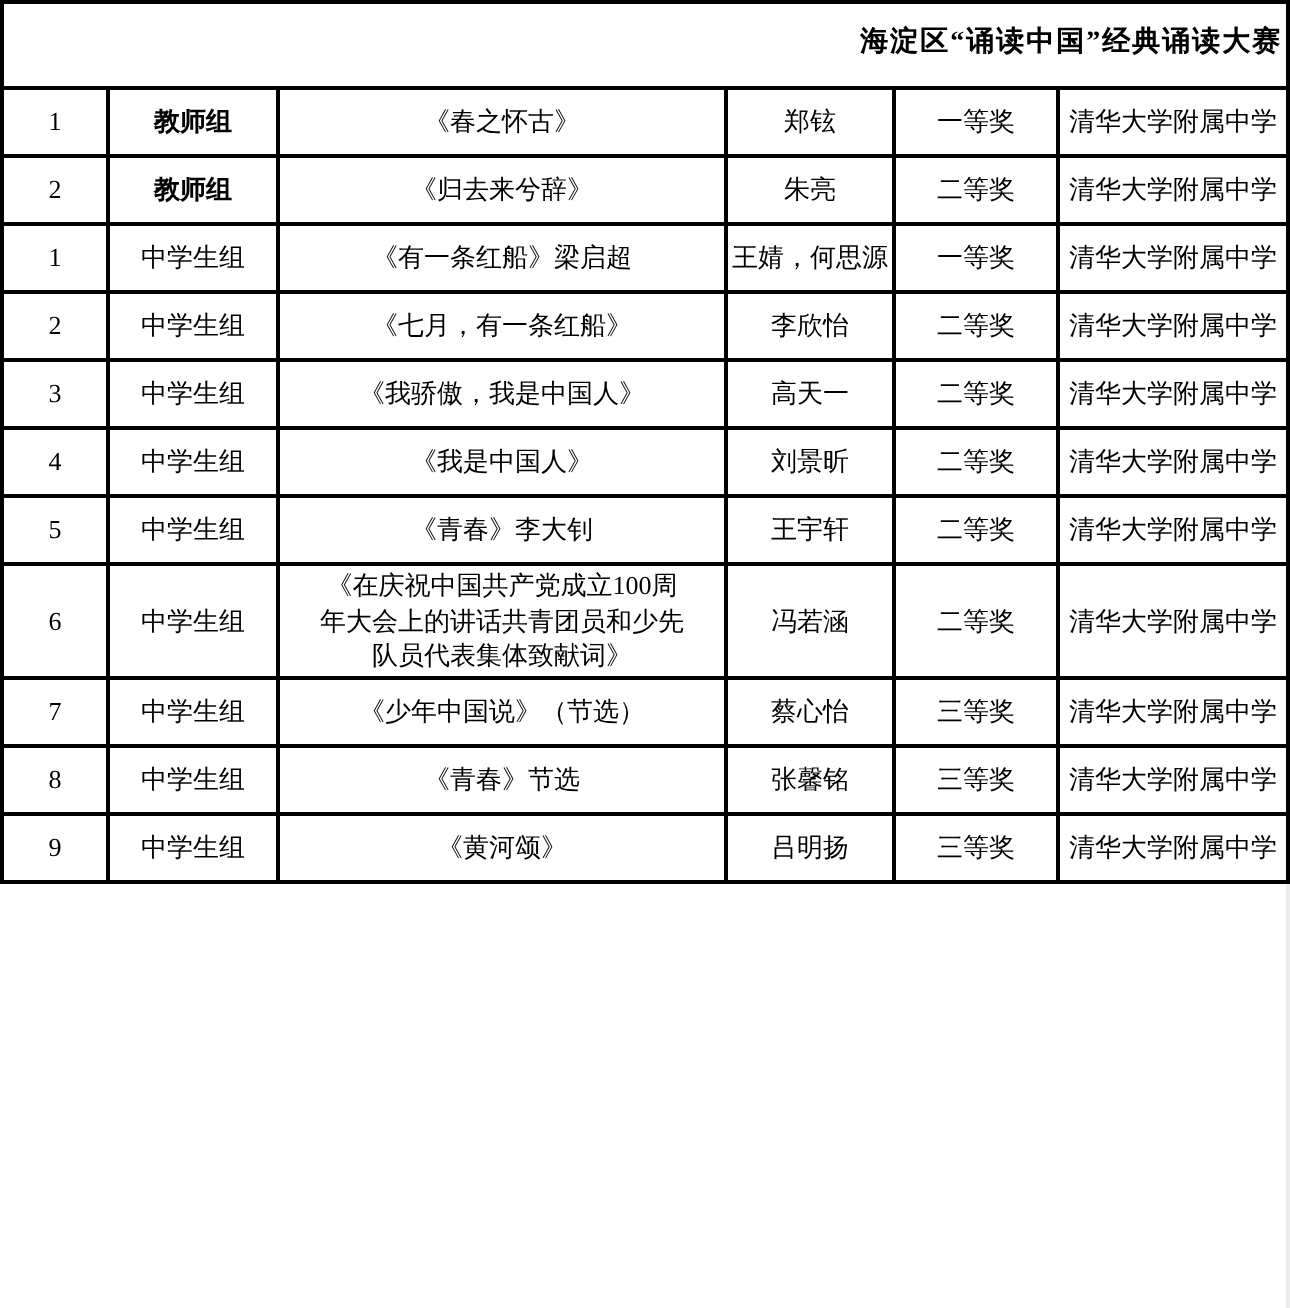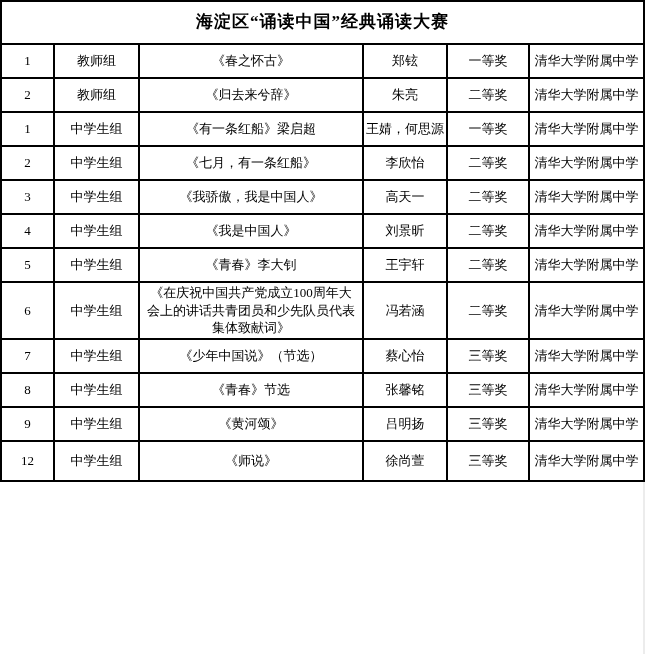--- a/index.html
+++ b/index.html
@@ -21,33 +21,34 @@
     vertical-align:middle;
     padding:1px 2px;
     font-size:13px;
     font-weight:normal;
     overflow:hidden;
     word-break:break-all;
     line-height:1.35;
   }
   .title-row td{
     height:39px;
-    font-size:17px;
+    font-size:14px;
     font-weight:bold;
     letter-spacing:1px;
+    text-align:right;
   }
   .head-row th{
     height:51px;
     font-size:14px;
   }
   tbody tr{height:34px;}
   tbody tr.tall{height:56px;}
   tbody tr.last{height:40px;}
-  td.bold{font-weight:normal;margin-left:28px;}
-  td.work{padding:1px 4px;font-family:Liberation Serif, serif;}
+  td.bold{font-weight:bold;margin-left:28px;}
+  td.work{padding:1px 17px;font-family:Liberation Serif, serif;}
 </style>
 </head>
 <body>
 
 <div class="sheet">
   <table>
     <colgroup>
       <col style="width:53px">
       <col style="width:85px">
       <col style="width:224px">
@@ -142,23 +143,15 @@
         <td>清华大学附属中学</td>
       </tr>
       <tr>
         <td>9</td>
         <td>中学生组</td>
         <td class="work">《黄河颂》</td>
         <td>吕明扬</td>
         <td>三等奖</td>
         <td>清华大学附属中学</td>
       </tr>
-      <tr class="last">
-        <td>12</td>
-        <td>中学生组</td>
-        <td class="work">《师说》</td>
-        <td>徐尚萱</td>
-        <td>三等奖</td>
-        <td>清华大学附属中学</td>
-      </tr>
     </tbody>
   </table>
 </div>
 
 </body></html>

